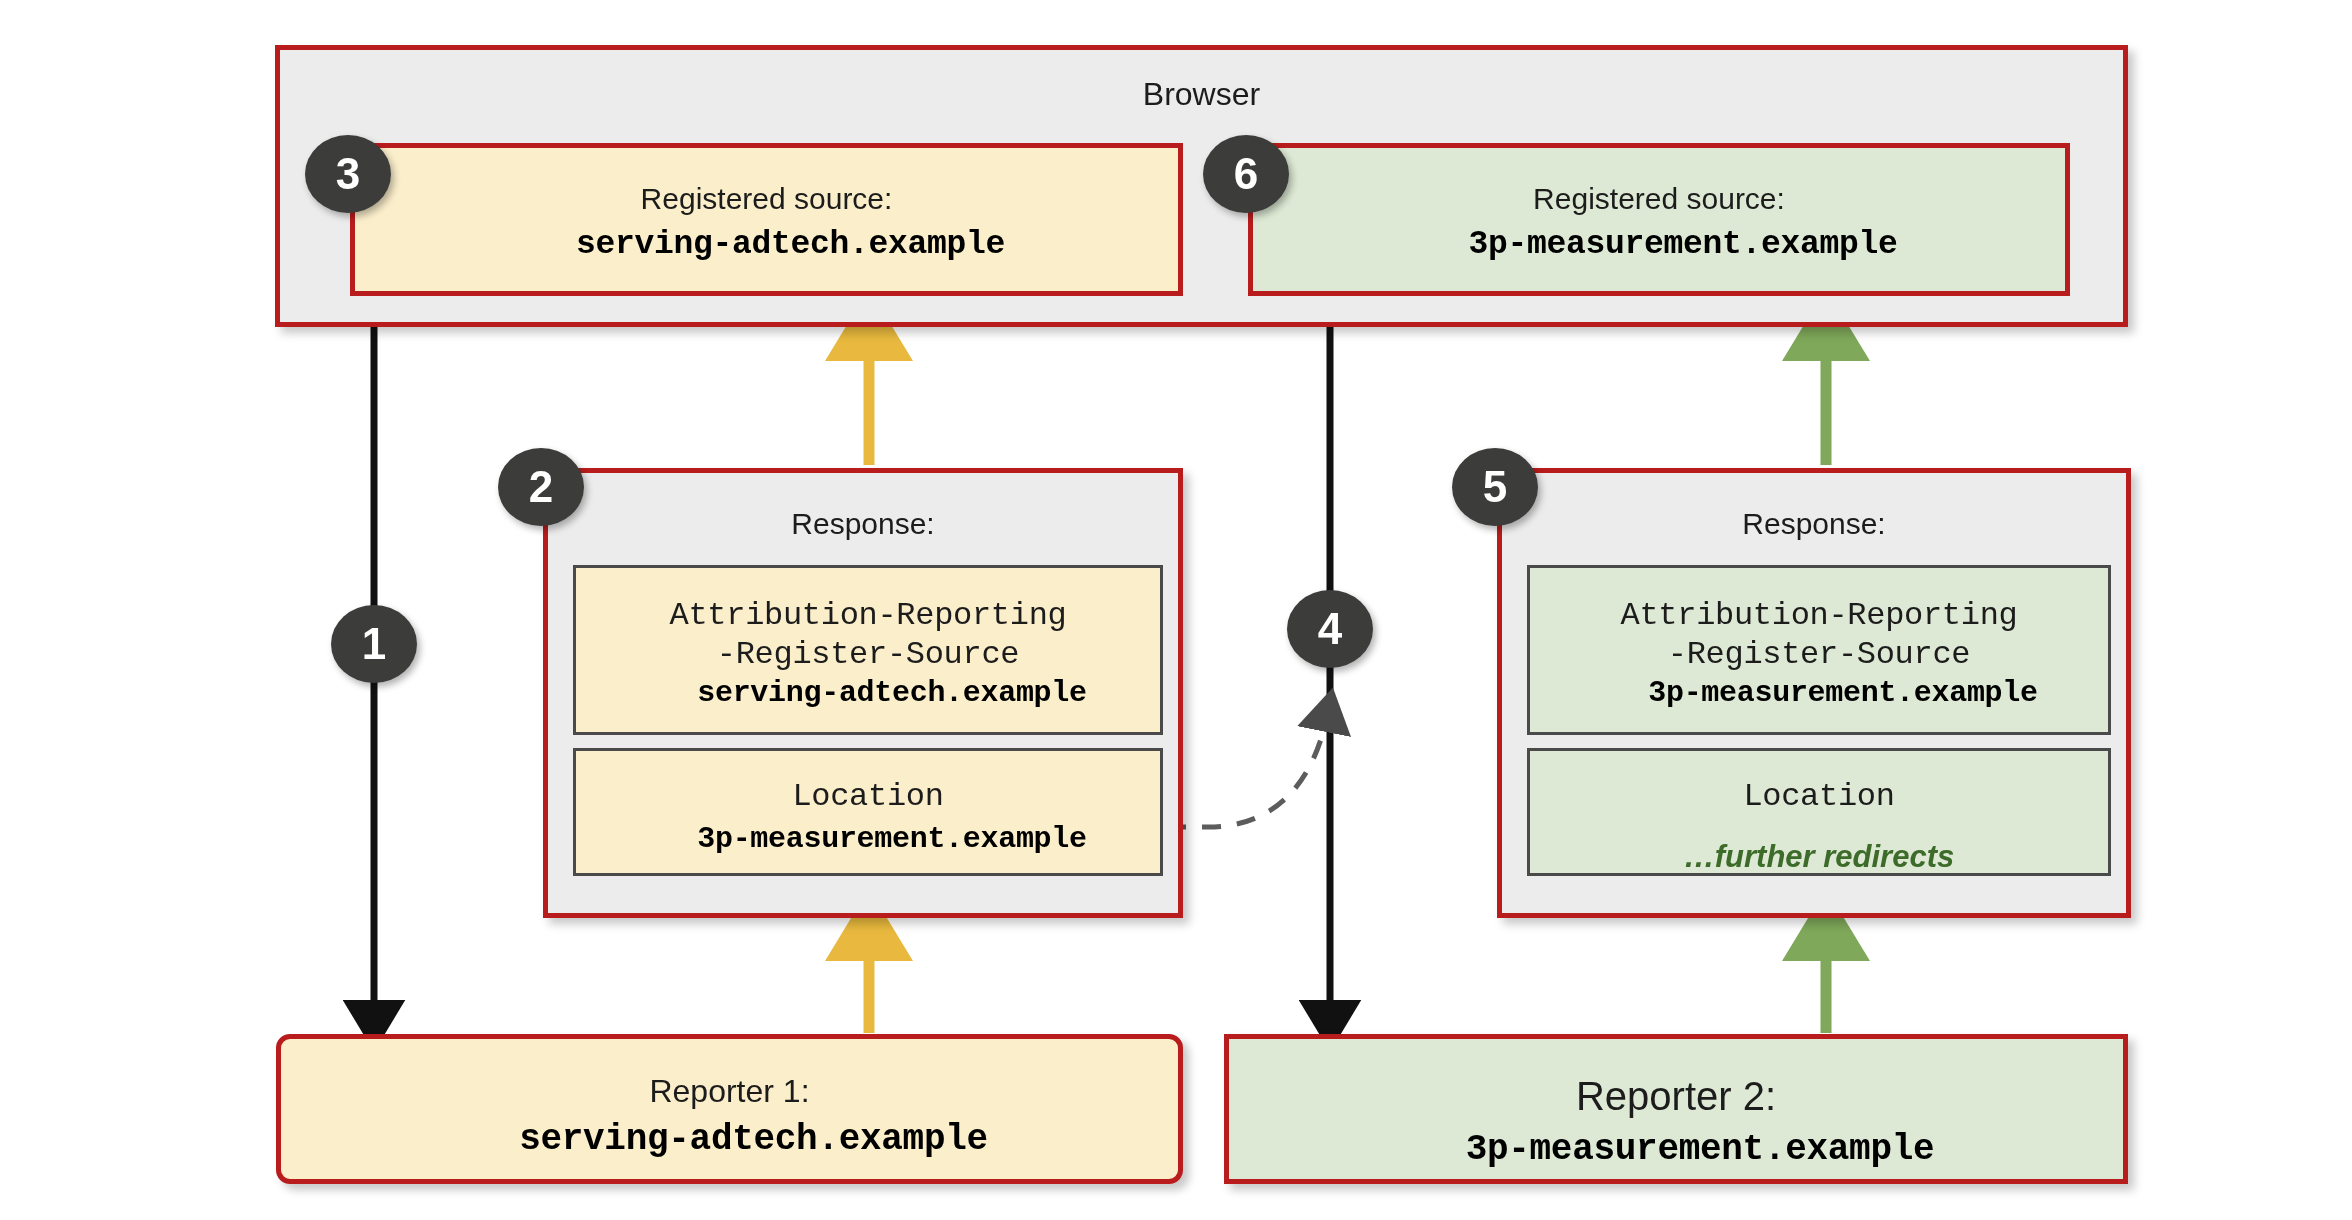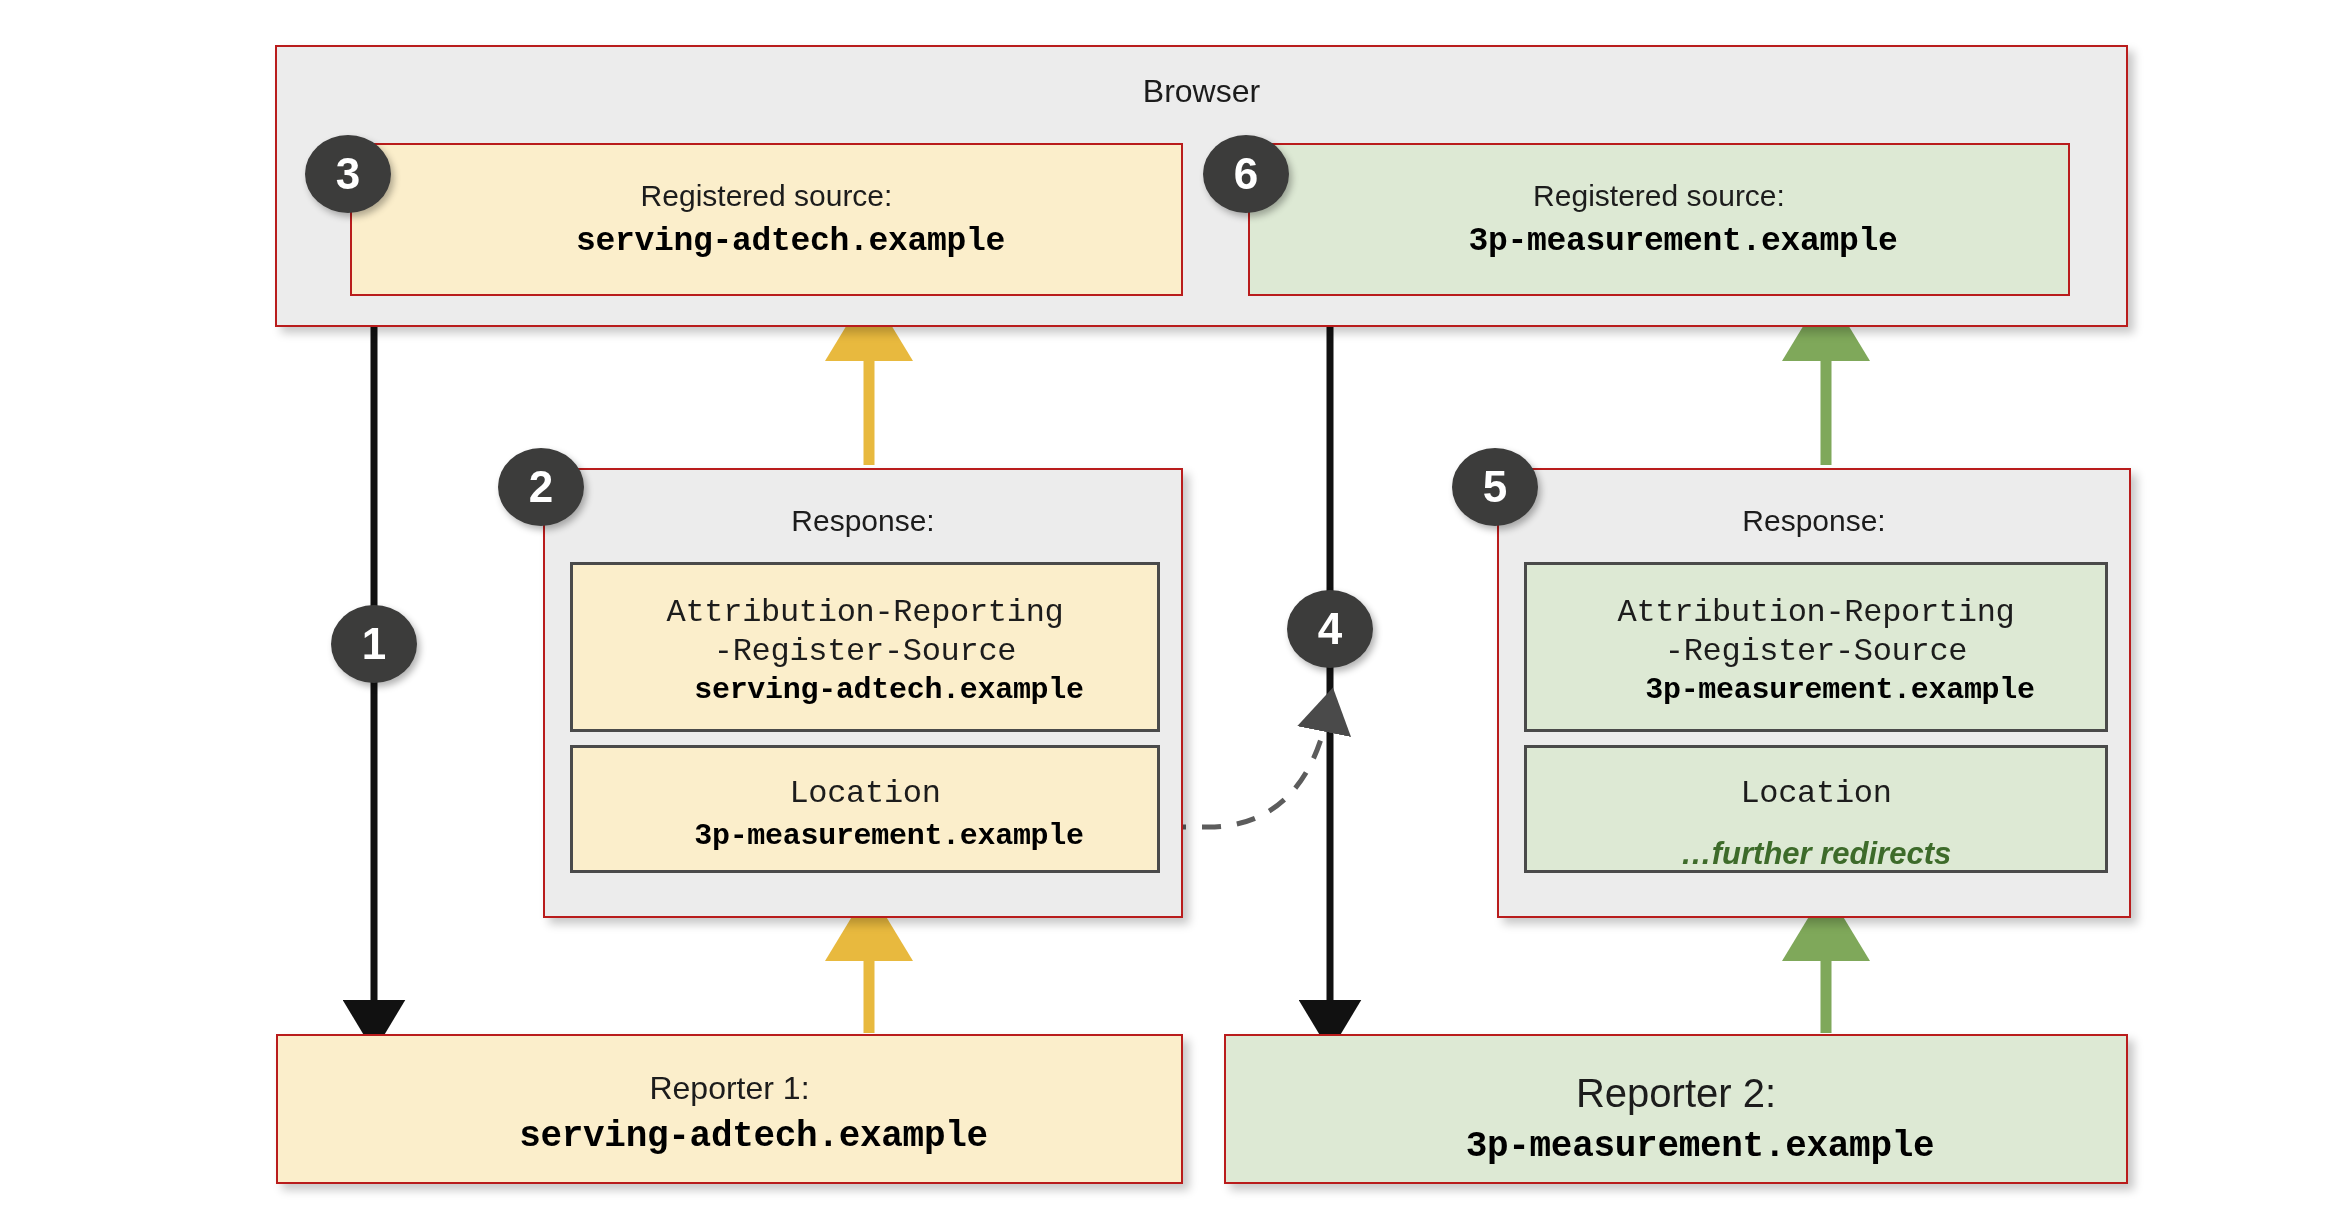--- a/index.html
+++ b/index.html
@@ -15,21 +15,21 @@
     width: 2352px;
     height: 1220px;
     background: #ffffff;
     overflow: hidden;
   }
 
   
   .box {
     position: absolute;
     box-sizing: border-box;
-    border: 2px solid #b91c1c;
+    border: 5px solid #b91c1c;
     box-shadow: 6px 6px 9px rgba(0,0,0,0.22);
   }
   .box-grey   { background: #ececec; }
   .box-yellow { background: #fbeecb; }
   .box-green  { background: #dde9d4; }
 
   .inner {
     position: absolute;
     box-sizing: border-box;
     border: 3px solid #4a4a4a;
@@ -212,21 +212,21 @@
 
     <div class="inner box-green" style="left:25px; top:275px; width:584px; height:128px;">
       <div class="centerblock" style="top:26px;">
         <div class="mono-dark" style="font-size:32px;">Location</div>
         <div class="ital" style="font-size:31px; margin-top:23px;">…further redirects</div>
       </div>
     </div>
   </div>
   <div class="badge" style="left:1452px; top:448px;">5</div>
 
-  <div class="box box-yellow" style="left:276px; top:1034px; width:907px; height:150px; z-index:10;">
+  <div class="box box-yellow" style="left:276px; top:1034px; width:907px; height:150px; z-index:10;border-radius:14px;">
     <div class="centerblock" style="top:32px;">
       <div class="lbl" style="font-size:32px;">Reporter 1:</div>
       <div class="mono" style="font-size:36px; margin-top:5px;">serving-adtech.example</div>
     </div>
   </div>
 
   <div class="box box-green" style="left:1224px; top:1034px; width:904px; height:150px; z-index:10;">
     <div class="centerblock" style="top:32px;">
       <div class="lbl" style="font-size:40px;">Reporter 2:</div>
       <div class="mono" style="font-size:36px; margin-top:5px;">3p-measurement.example</div>

